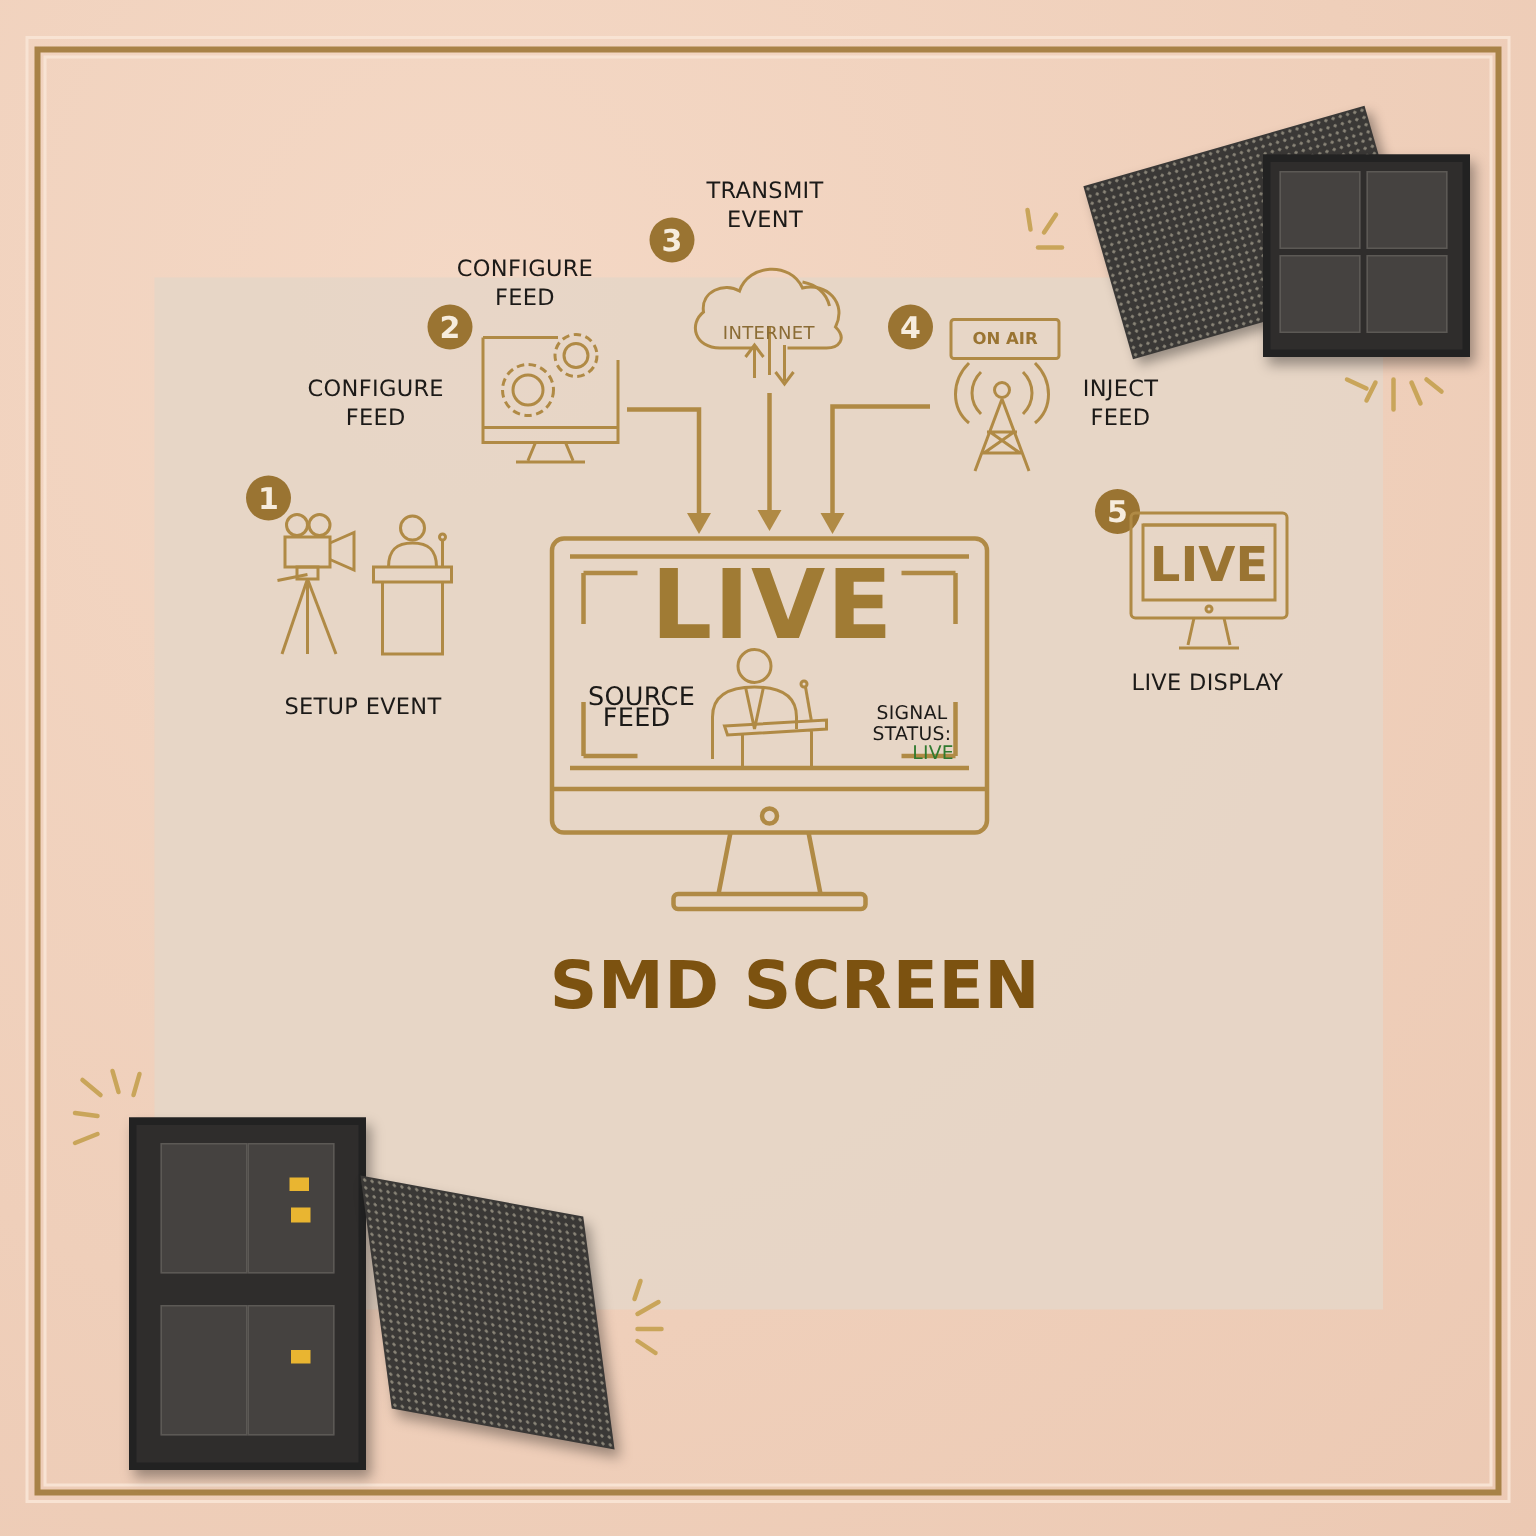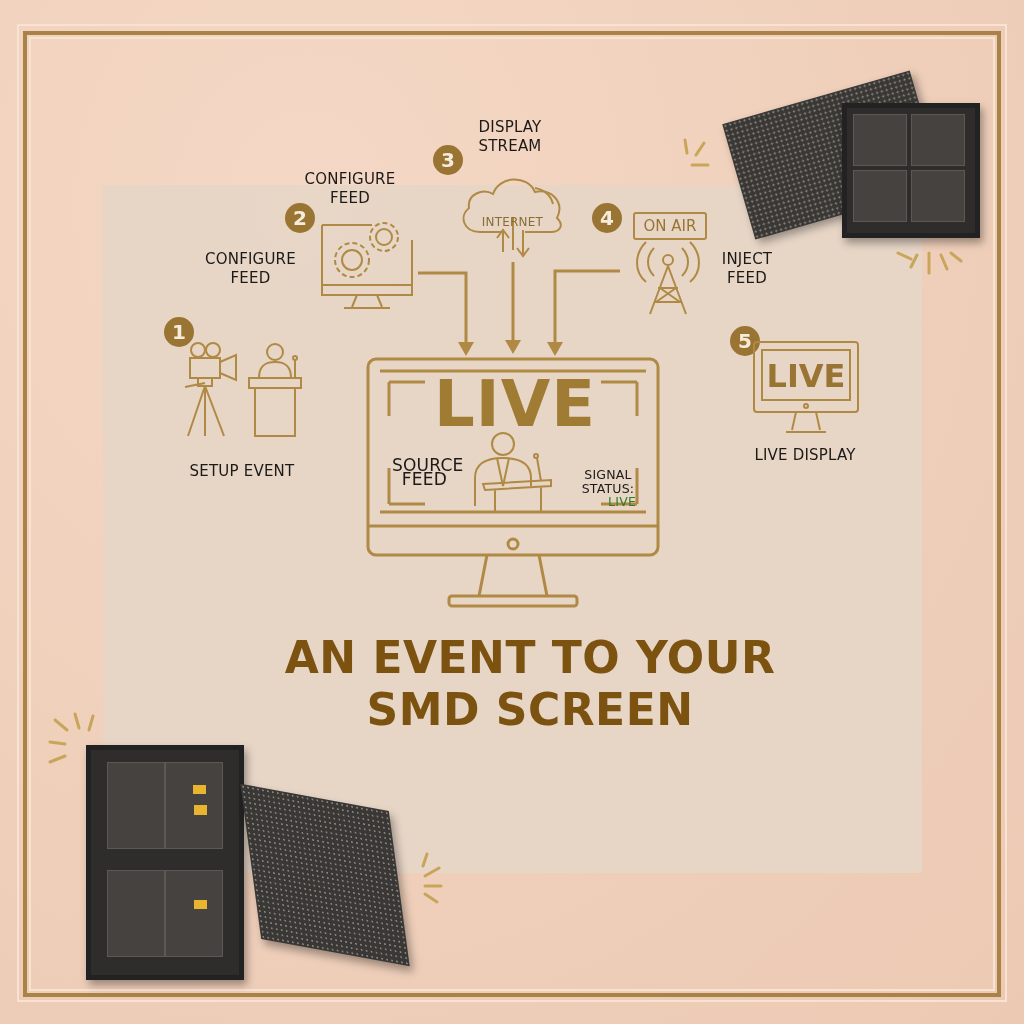--- a/index.html
+++ b/index.html
@@ -121,36 +121,36 @@
   <circle class="gt" cx="72" cy="22" r="8"></circle>
     <circle class="gt" cx="72" cy="22" r="14" stroke-dasharray="5 3"></circle>
   <path class="gt" d="M45 80 L40 92 M65 80 L70 92 M32 93 L78 93"></path>
 </svg>
 <svg style="left:418px;top:270px;" width="60" height="90">
   <path class="g" d="M0 3 L48 3 L48 75"></path>
     <polygon points="40,72 56,72 48,86" fill="#b08a45"></polygon>
 </svg>
 
 <div class="badge" style="left:433px;top:145px;">3</div>
-<div class="lbl" style="left:460px;top:118px;width:100px;">DISPLAY STREAM</div>
+<div class="lbl" style="left:460px;top:118px;width:100px;">TRANSMIT EVENT</div>
 <svg style="left:455px;top:170px;" width="115" height="90">
   <path class="gt" d="M25 62 C8 62 4 46 14 38 C12 24 28 18 38 24 C44 6 72 4 80 22 C96 18 110 32 102 48 C110 56 104 62 96 62 L70 62 M50 62 L25 62"></path>
   <path class="gt" d="M80 18 C90 20 96 26 98 34"></path>
   <line class="gt" x1="58" y1="48" x2="58" y2="80"></line>
   <path class="gt" d="M48 82 L48 62 M42 68 L48 60 L54 68"></path>
   <path class="gt" d="M68 60 L68 84 M62 78 L68 86 L74 78"></path>
 </svg>
 <div class="lbl" style="left:470px;top:213px;width:85px;font-size:12px;color:#8b6c35;">INTERNET</div>
 <svg style="left:503px;top:262px;" width="20" height="95">
   <line class="g" x1="10" y1="0" x2="10" y2="80"></line>
     <polygon points="2,78 18,78 10,92" fill="#b08a45"></polygon>
 </svg>
 
 <div class="badge" style="left:592px;top:203px;">4</div>
-<div style="position:absolute;left:633px;top:212px;width:70px;height:24px;border:2px solid #b08a45;border-radius:3px;color:#9a7432;font-weight:normal;font-size:15px;text-align:center;line-height:24px;box-sizing:content-box;">ON AIR</div>
+<div style="position:absolute;left:633px;top:212px;width:70px;height:24px;border:2px solid #b08a45;border-radius:3px;color:#9a7432;font-weight:bold;font-size:11px;text-align:center;line-height:24px;box-sizing:content-box;">ON AIR</div>
 <svg style="left:628px;top:238px;" width="80" height="80">
   <path class="gt" d="M26 10 C18 18 18 30 26 38 M18 4 C6 16 6 34 18 44 M54 10 C62 18 62 30 54 38 M62 4 C74 16 74 34 62 44"></path>
   <circle class="gt" cx="40" cy="22" r="5"></circle>
   <path class="gt" d="M40 28 L22 76 M40 28 L58 76 M30 50 L50 50 M26 64 L54 64 M32 50 L52 64 M48 50 L28 64"></path>
 </svg>
 <div class="lbl" style="left:712px;top:250px;width:70px;">INJECT FEED</div>
 <svg style="left:545px;top:268px;" width="80" height="90">
   <path class="g" d="M75 3 L10 3 L10 77"></path>
     <polygon points="2,74 18,74 10,88" fill="#b08a45"></polygon>
 </svg>
@@ -181,15 +181,14 @@
   <line class="gt" x1="172" y1="102" x2="176" y2="125"></line>
     <circle class="gt" cx="171" cy="100" r="2"></circle>
   <path class="gt" d="M118 128 L186 124 L186 130 L120 134 Z M130 134 L130 156 M176 130 L176 156"></path>
 </svg>
 <div style="position:absolute;left:420px;top:366px;width:190px;text-align:center;font-weight:bold;font-size:64px;line-height:76px;color:#a07b34;letter-spacing:1px;">LIVE</div>
 <div class="lbl" style="left:392px;top:458px;width:55px;text-align:right;font-size:17px;line-height:14px;">SOURCE FEED</div>
 <div class="lbl" style="left:580px;top:468px;width:56px;font-size:12.5px;line-height:14px;">SIGNAL STATUS:</div>
 <div class="lbl" style="left:580px;top:495px;width:56px;text-align:right;font-size:12.5px;line-height:14px;color:#2f7a2f;">LIVE</div>
 
 <div class="title">
-  <div>AN EVENT TO YOUR</div>
   <div>SMD SCREEN</div>
 </div>
 
 </body></html>

